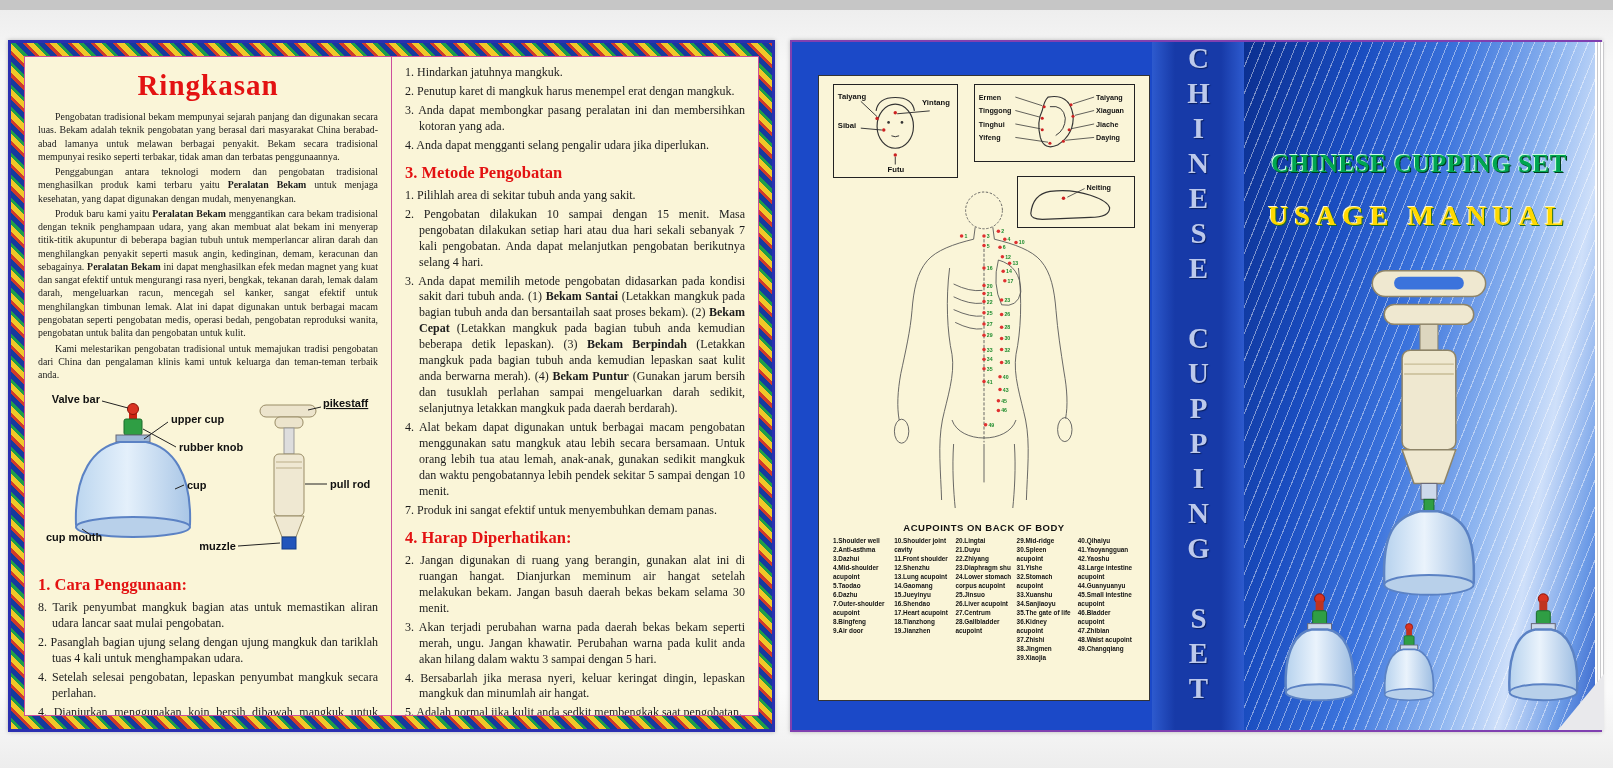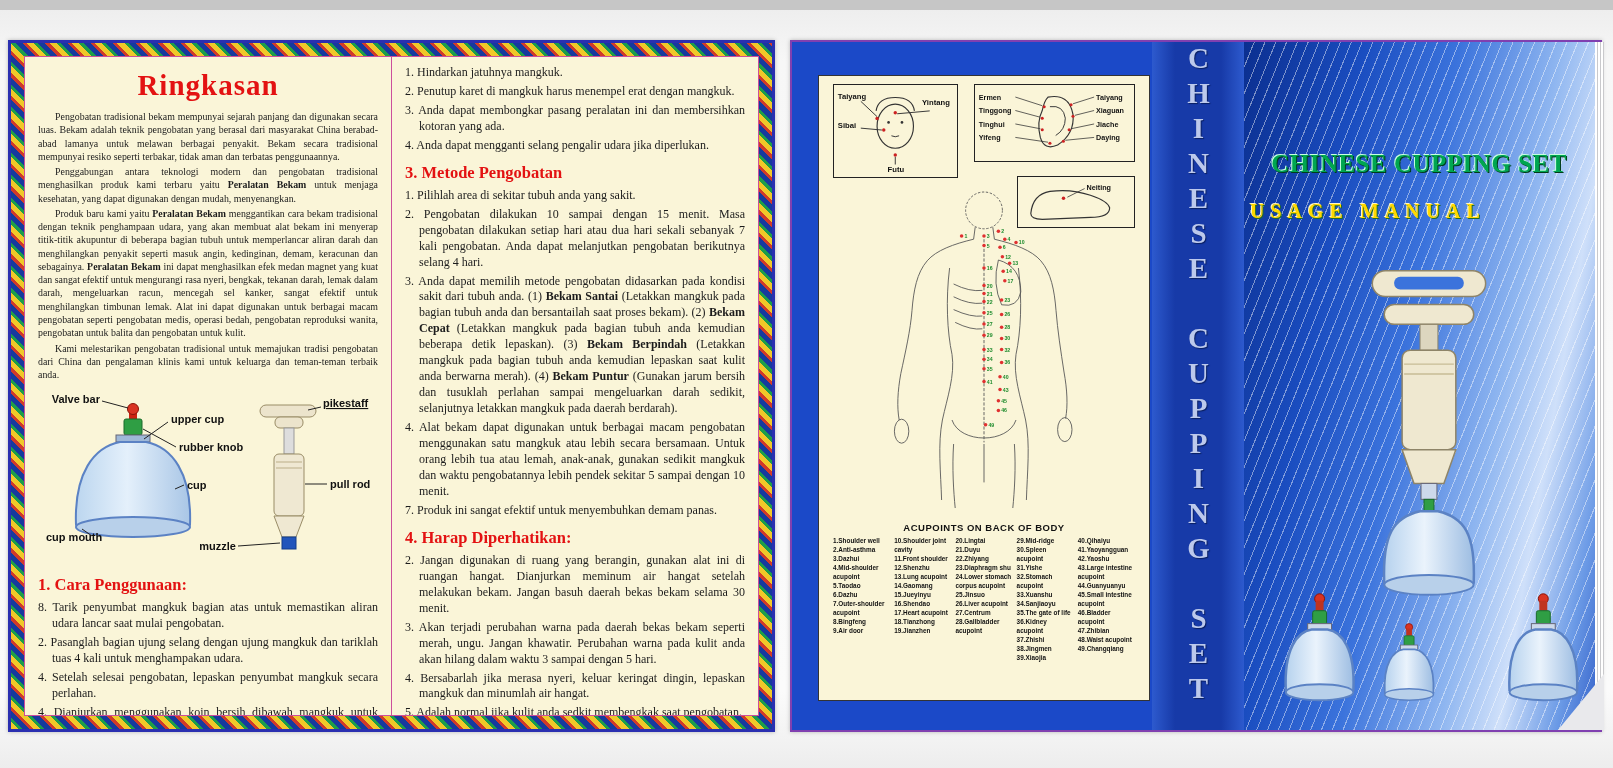--- a/index.html
+++ b/index.html
@@ -86,22 +86,22 @@
     border-left:46px solid transparent; border-bottom:56px solid #e9e9ec;
   }
   .cover-title {
     position:absolute; left:6px; right:16px; top:108px; text-align:center;
     font-family:"Liberation Serif",serif; font-weight:bold; font-size:25px;
     color:#00a651; letter-spacing:.5px;
     text-shadow:1px 1px 0 #003d1a, -1px -1px 0 #c6ffe0;
     white-space:nowrap;
   }
   .cover-subtitle {
-    position:absolute; left:6px; right:16px; top:158px; text-align:left;
-    font-family:"Liberation Serif",serif; font-weight:bold; font-size:20px;
+    position:absolute; left:6px; right:16px; top:158px; text-align:center;
+    font-family:"Liberation Serif",serif; font-weight:bold; font-size:28px;
     color:#ffd800; letter-spacing:6px;
     text-shadow:1px 1px 0 #1d6b2a, -1px -1px 0 #fff8c0;
     white-space:nowrap;
   }
   .cover-art { position:absolute; left:0; top:0; width:100%; height:100%; }
 </style>
 </head>
 <body>
 
 <div class="top-strip"></div>

